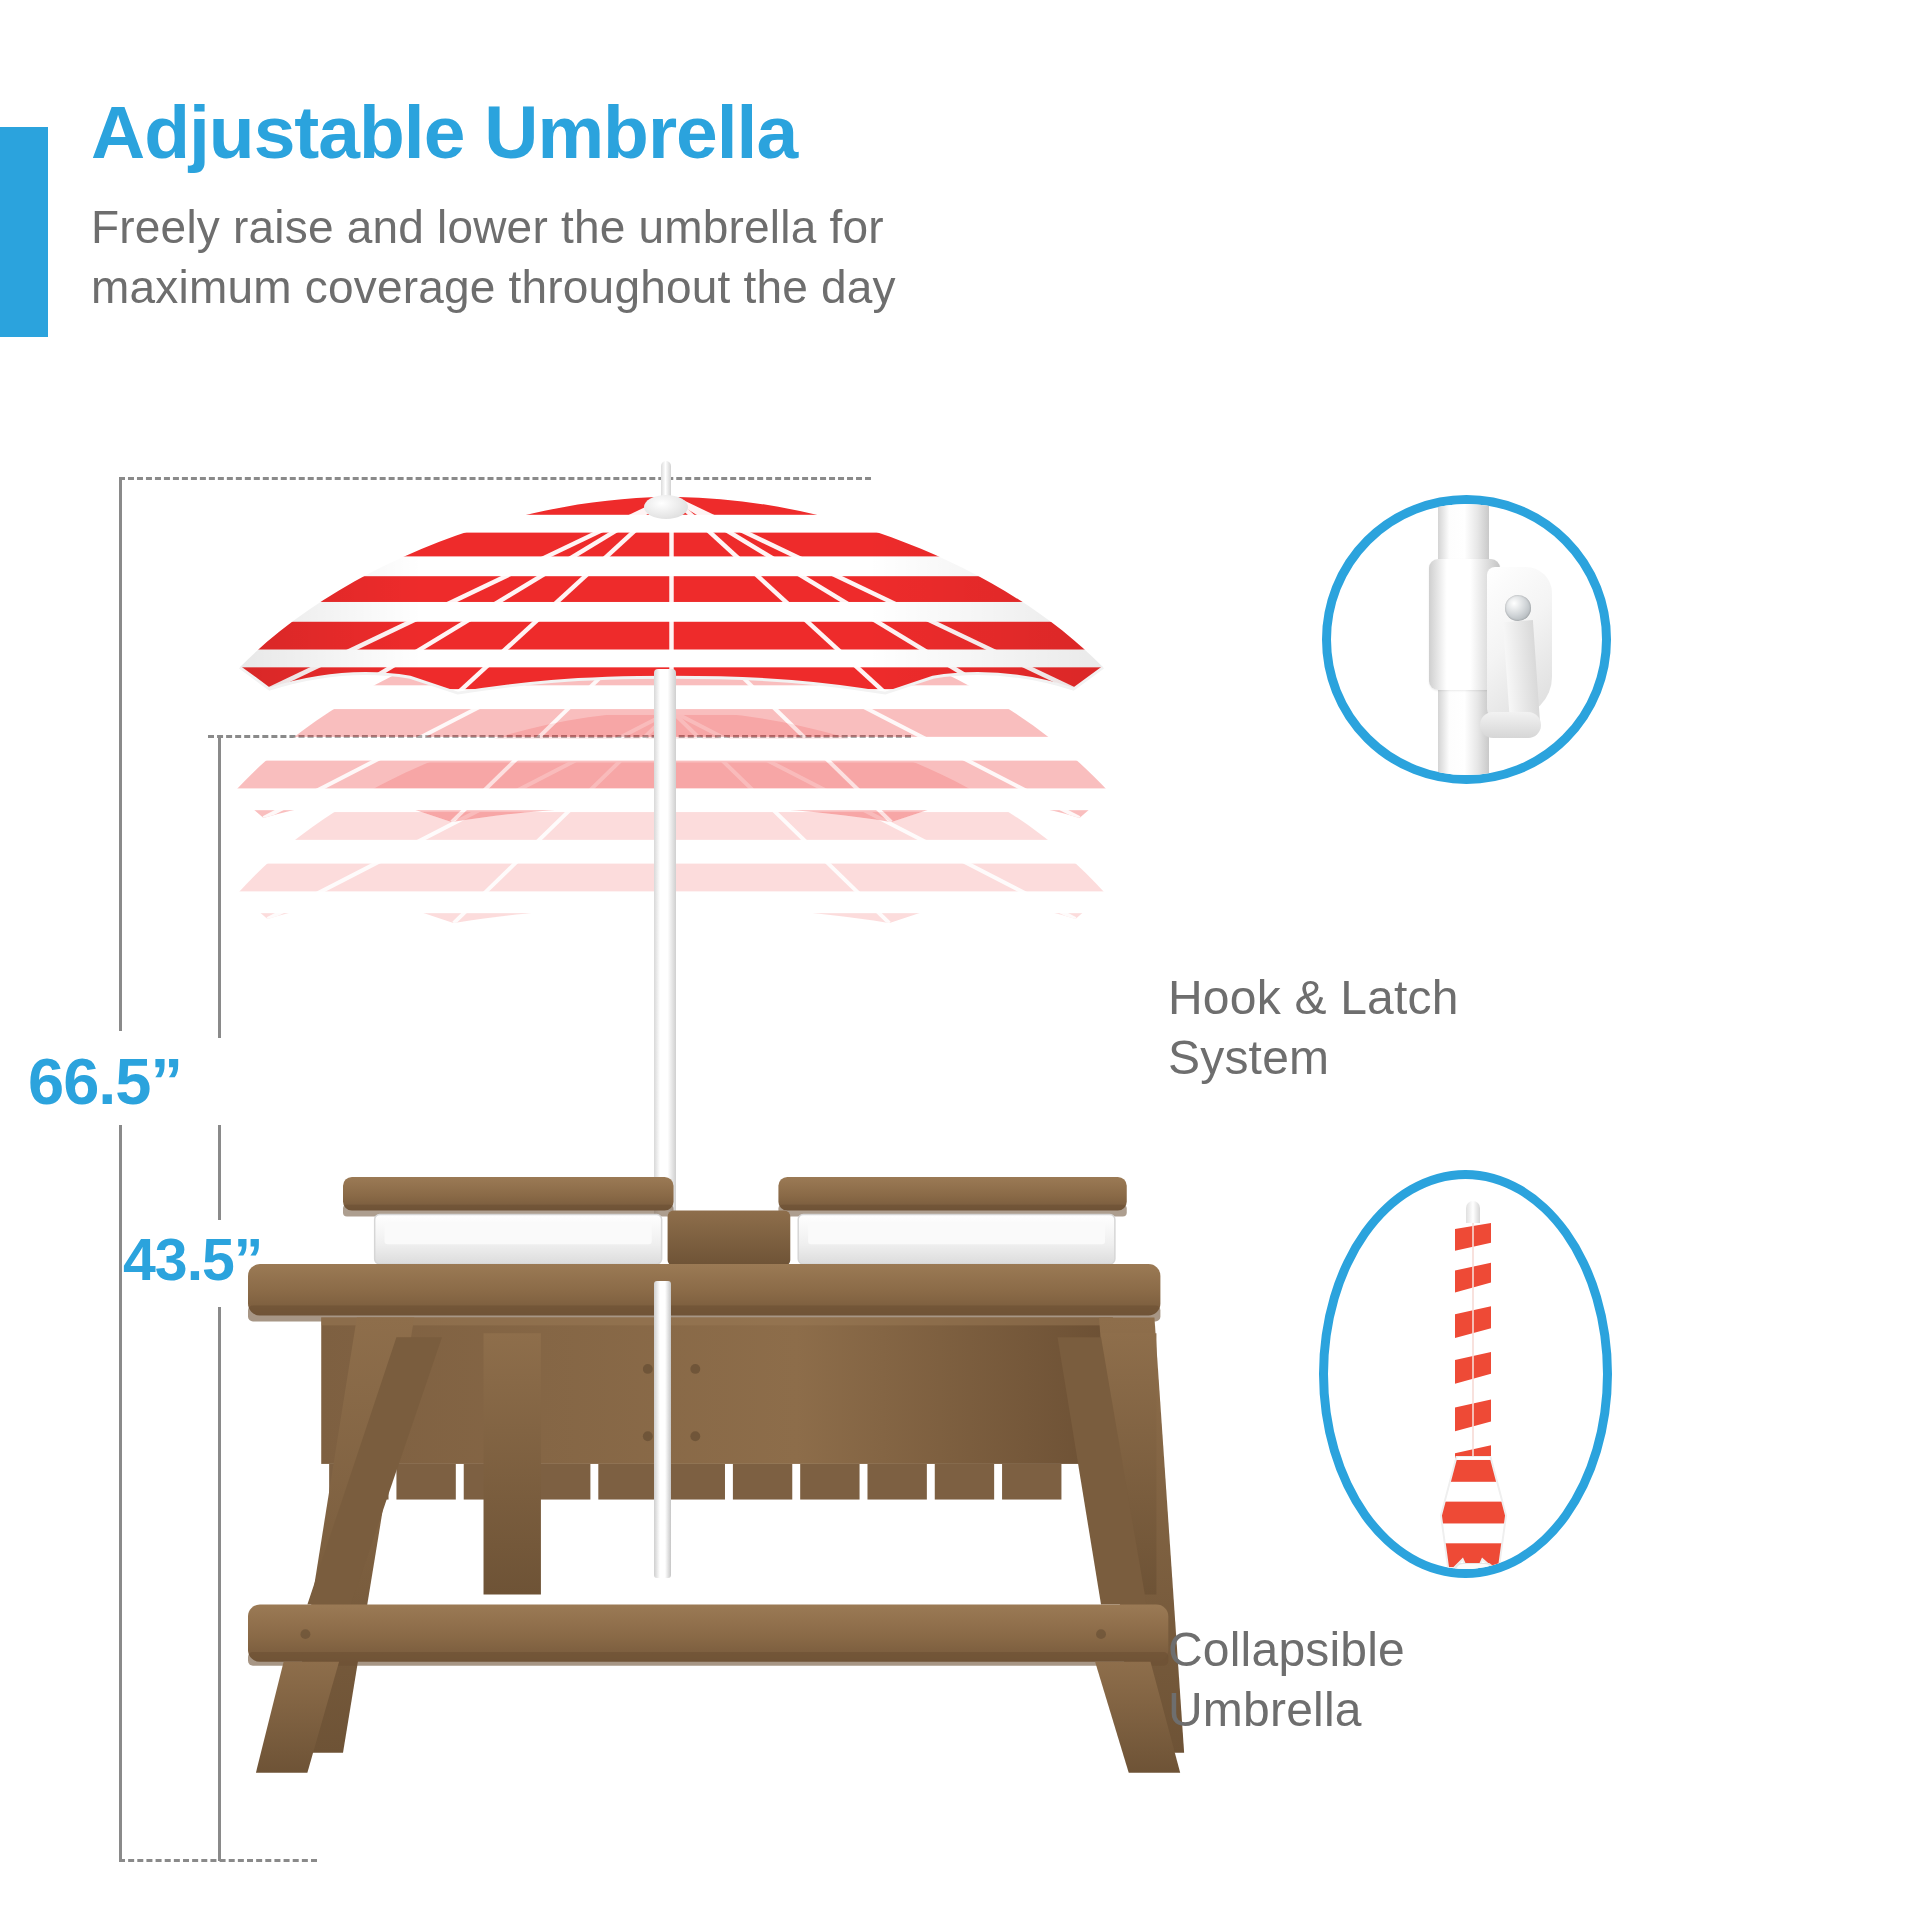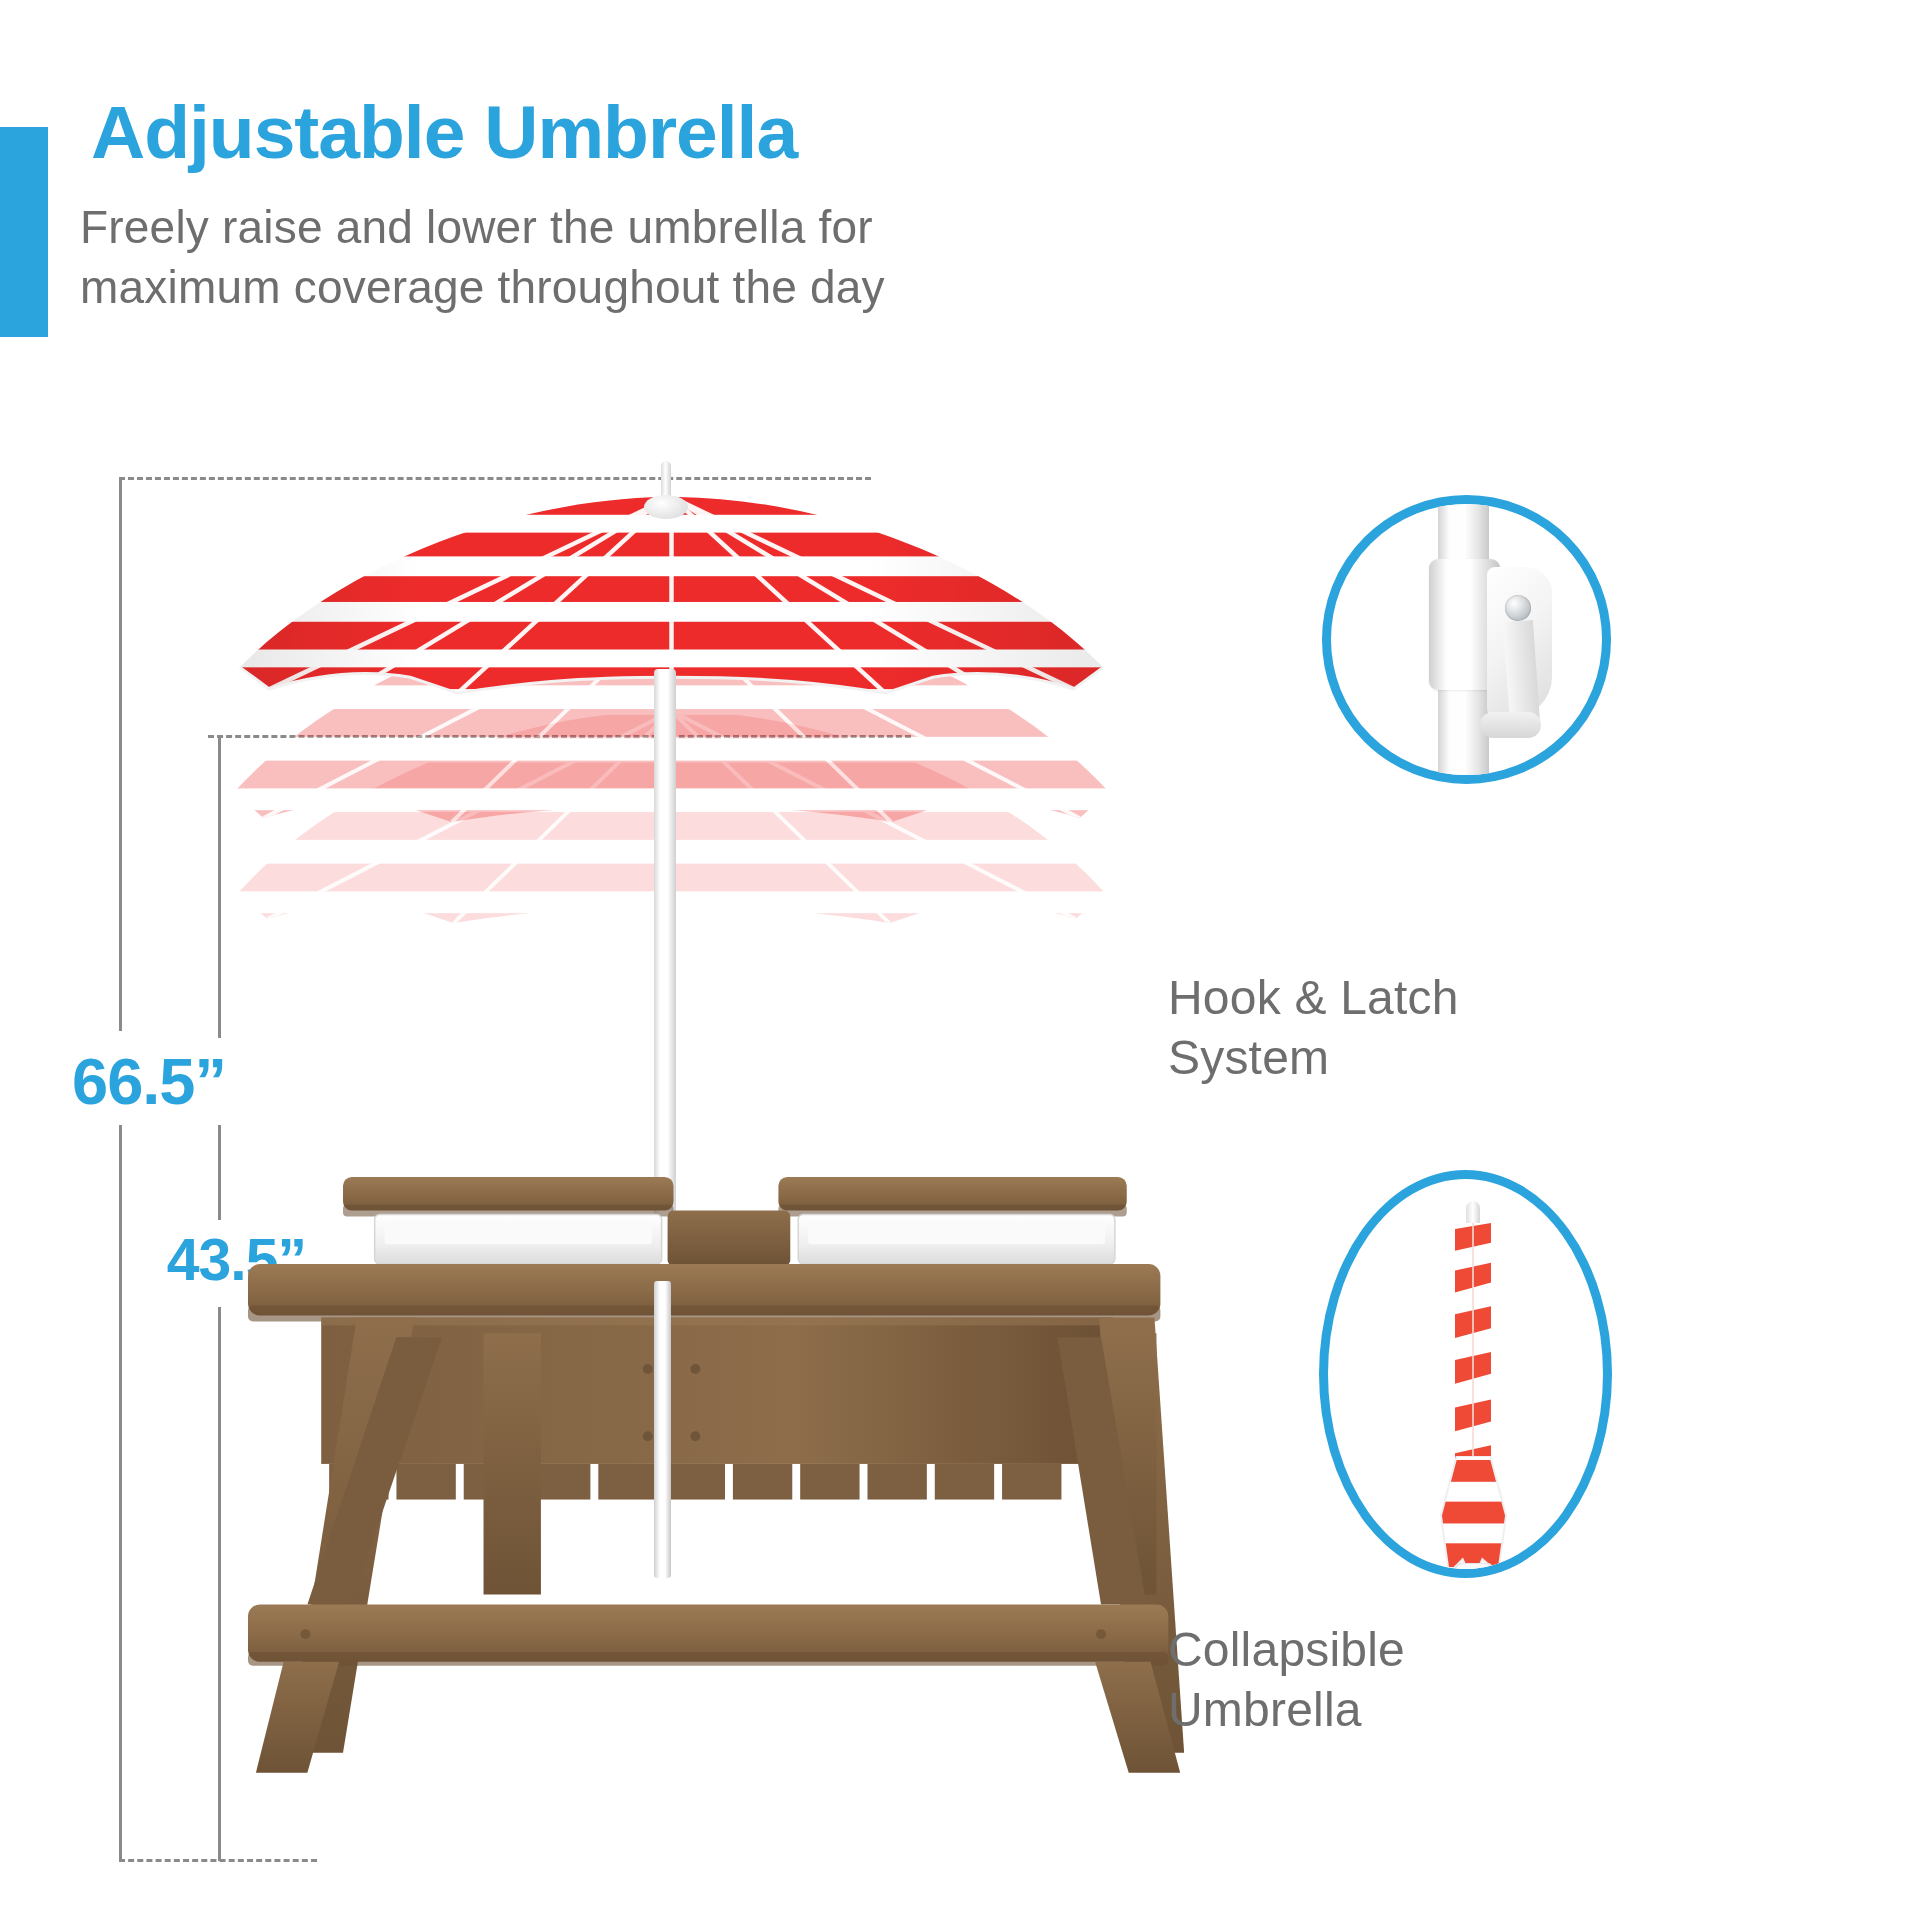--- a/index.html
+++ b/index.html
@@ -12,36 +12,36 @@
   
   .accent-bar { position:absolute; left:0px; top:127px; width:48px; height:210px; background:var(--blue); }
   #stage { --blue:#2BA3DD; --grey:#6E6E6E; --wood1:#8a6a47; --wood2:#7b5d3e; --wood3:#6c5034; --wood4:#9b7b56; }
 
   .headline {
     position:absolute; left:91px; top:95px; width:1089px;
     font-size:75px; font-weight:bold; color:var(--blue);
     letter-spacing:-1px; line-height:1.0;
   }
   .subhead {
-    position:absolute; left:80px; top:198px; width:1109px;
+    position:absolute; left:91px; top:198px; width:1109px;
     font-size:46px; font-weight:300; color:#6E6E6E; line-height:1.30;
     letter-spacing:0.2px;
   }
   .subhead .l { display:block; }
 
   
   .dash-h {
     position:absolute; height:0; border-top:3px dashed #8a8a8a;
   }
   .solid-v {
     position:absolute; width:0; border-left:3px solid #8a8a8a;
   }
   .dim-label {
     position:absolute; color:var(--blue); font-weight:bold; letter-spacing:-1px;
-    background:#fff; text-align:right;
+    background:#fff; text-align:left;
   }
   .dim-66 { font-size:65px; left:28px; top:1038px; width:198px; padding:6px 0; }
   .dim-43 { font-size:59px; left:123px; top:1220px; width:183px; padding:6px 0; }
 
   
   .art { position:absolute; }
 
   
   .pole {
     position:absolute; left:654px; top:669px; width:22px; height:618px;

